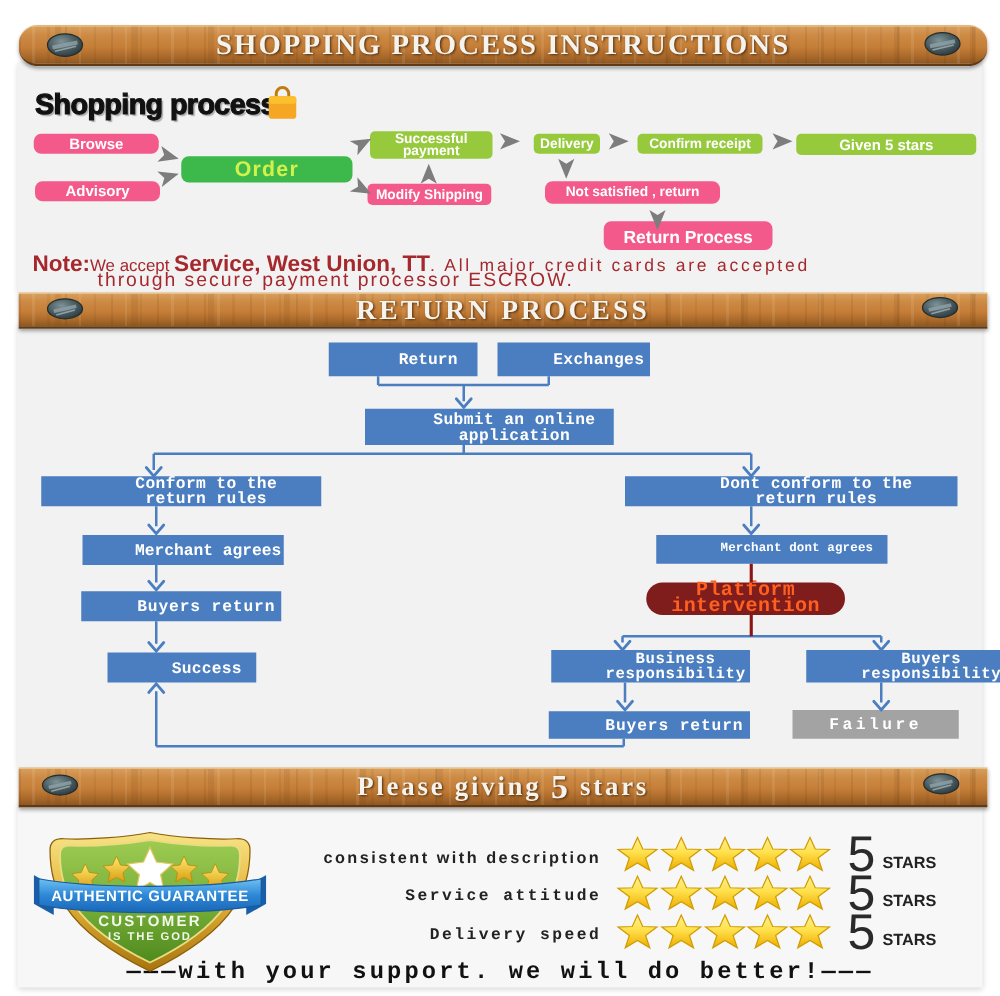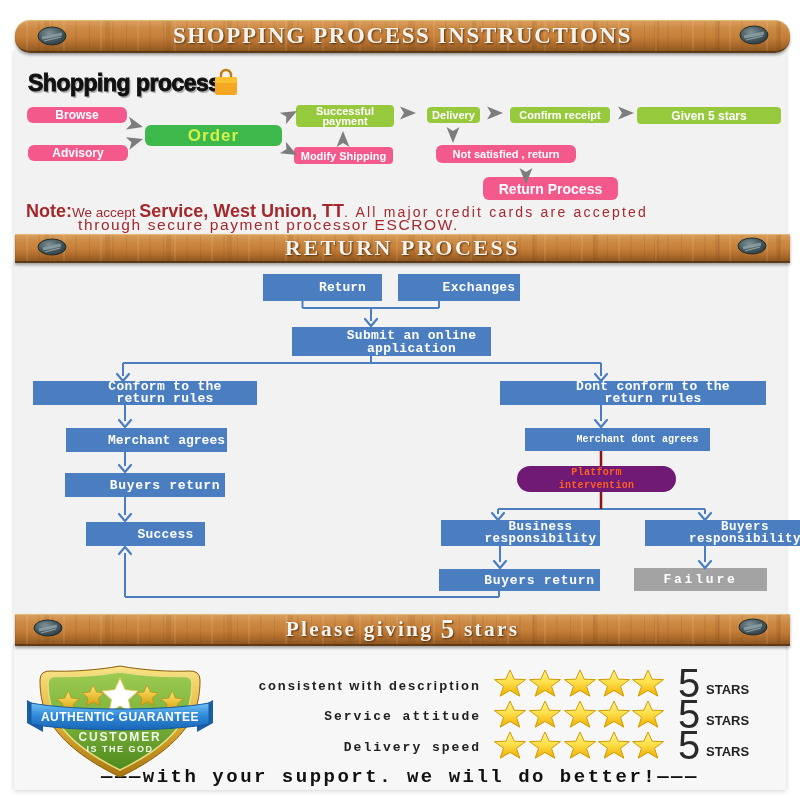--- a/index.html
+++ b/index.html
@@ -96,21 +96,21 @@
 <div class="abs" style="left:78px;top:216px;color:#a5282d;font-size:15.5px;letter-spacing:1.6px;white-space:nowrap;">through secure payment processor ESCROW.</div>
 
 <div class="box blue" style="left:263px;top:274px;width:79px;height:27px;font-size:13px;letter-spacing:0px;">Return</div>
 <div class="box blue" style="left:398px;top:274px;width:82px;height:27px;font-size:13px;letter-spacing:0.3px;">Exchanges</div>
 <div class="box blue" style="left:292px;top:327px;width:159px;height:29px;font-size:13px;letter-spacing:0.3px;line-height:13px;">Submit an online<br>application</div>
 <div class="box blue" style="left:33px;top:381px;width:184px;height:24px;font-size:13px;letter-spacing:0.3px;line-height:12px;">Conform to the<br>return rules</div>
 <div class="box blue" style="left:500px;top:381px;width:226px;height:24px;font-size:13px;letter-spacing:0.3px;line-height:12px;">Dont conform to the<br>return rules</div>
 <div class="box blue" style="left:66px;top:428px;width:121px;height:24px;font-size:13px;letter-spacing:0px;">Merchant agrees</div>
 <div class="box blue" style="left:525px;top:428px;width:145px;height:23px;font-size:10px;letter-spacing:0.1px;">Merchant dont agrees</div>
 <div class="box blue" style="left:65px;top:473px;width:120px;height:24px;font-size:13px;letter-spacing:0.7px;">Buyers return</div>
-<div class="box" style="left:517px;top:466px;width:159px;height:26px;background:#701a75;border-radius:13px;color:#ff5f1f;font-family:'Liberation Mono',monospace;font-size:10px;letter-spacing:0.3px;line-height:13px;font-weight:bold;">Platform<br>intervention</div>
+<div class="box" style="left:517px;top:466px;width:159px;height:26px;background:#7f1d1d;border-radius:13px;color:#ff5f1f;font-family:'Liberation Mono',monospace;font-size:16px;letter-spacing:0.3px;line-height:13px;font-weight:bold;">Platform<br>intervention</div>
 <div class="box blue" style="left:86px;top:522px;width:79px;height:24px;font-size:13px;letter-spacing:0.2px;">Success</div>
 <div class="box blue" style="left:441px;top:520px;width:119px;height:26px;font-size:12.5px;letter-spacing:0.5px;line-height:12px;">Business<br>responsibility</div>
 <div class="box blue" style="left:645px;top:520px;width:120px;height:26px;font-size:12.5px;letter-spacing:0.5px;line-height:12px;">Buyers<br>responsibility</div>
 <div class="box blue" style="left:439px;top:569px;width:121px;height:22px;font-size:13px;letter-spacing:0.7px;">Buyers return</div>
 <div class="box" style="left:634px;top:568px;width:133px;height:23px;background:#a3a3a3;font-family:'Liberation Mono',monospace;font-size:13px;letter-spacing:2.8px;font-weight:bold;">Failure</div>
 
 <svg class="overlay" style="z-index:1;">
   <g stroke="#4b7ec0" stroke-width="2" fill="none">
     <path d="M302.5,301 V308 M439,301 V308 M302.5,308 H439 M371,308 V321"></path>
     <path d="M371,356 V363 M123,363 H601 M123,363 V376 M601,363 V376"></path>

